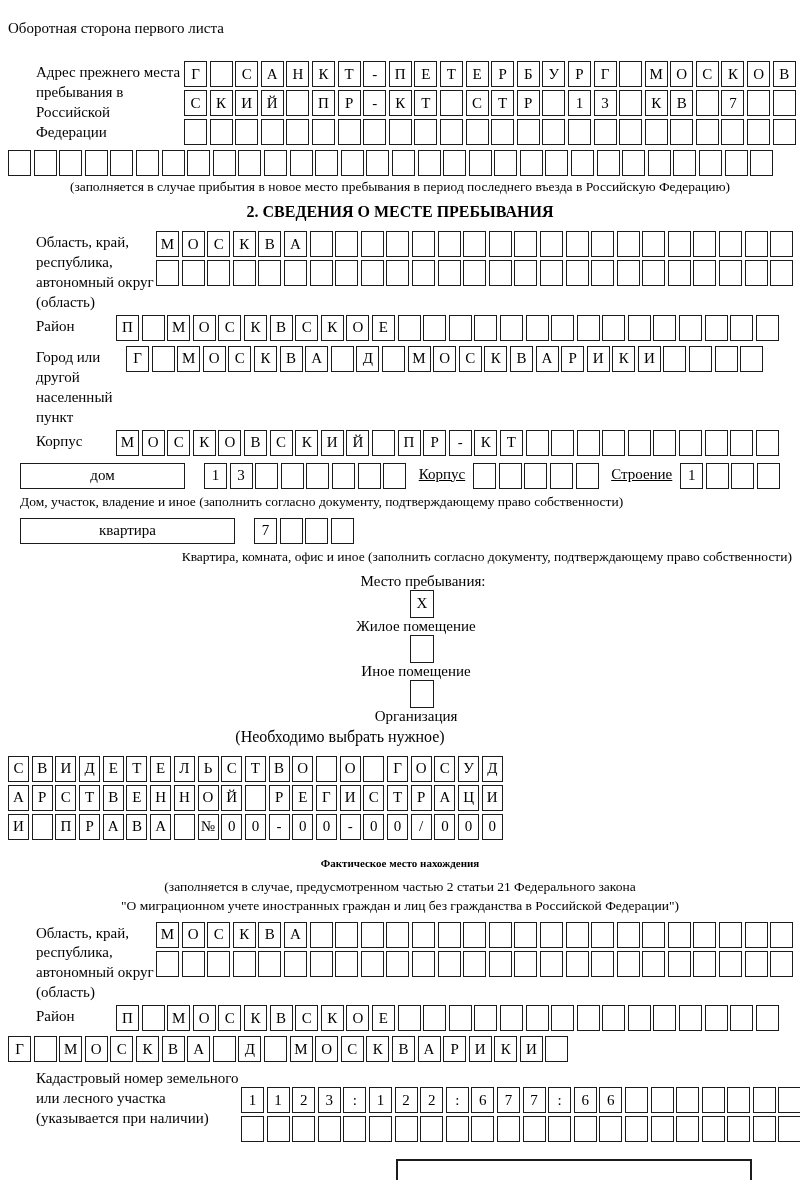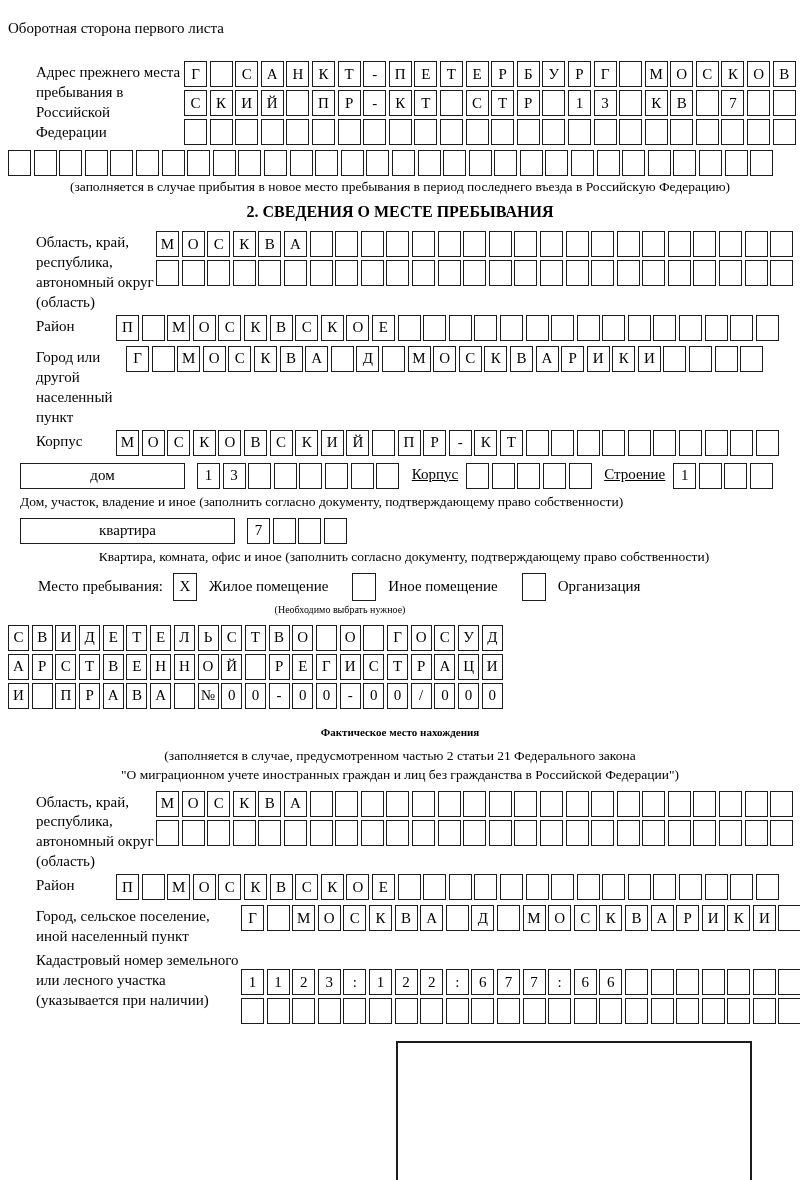--- a/index.html
+++ b/index.html
@@ -22,29 +22,29 @@
   .w216{width:216px;} .w205{width:205px;}
   .rows { flex:none; }
 
   .caption { font-size:13.5px; text-align:center; margin:2px 0 8px 0; }
   .h-section { font-size:16px; font-weight:bold; text-align:center; margin:0 0 10px 0; }
   .h-fact { font-size:11px; font-weight:bold; text-align:center; margin:14px 0 10px 0; }
   .subtitle { font-size:13.5px; text-align:center; margin:0 0 3px 0; }
 
   .domrow { display:flex; align-items:flex-start; margin:4px 0 2px 12px; }
   .widebox { flex:none; height:26px; border:1.8px solid #1c1c1c; display:flex;
-    align-items:center; justify-content:center; font-size:15px; margin-right:12px; }
+    align-items:center; justify-content:center; font-size:15px; margin-right:19px; }
   .dombox { width:165px; } .kvbox { width:215px; }
   .inline-lab { font-size:15px; margin:3px 8px 0 10px; flex:none;text-decoration:underline; }
 
-  .mesto { display:flex; align-items:center; margin:8px 0 2px 30px; font-size:15px; }
+  .mesto { display:flex; align-items:center; margin:8px 0 2px 46px; font-size:15px;flex-direction:column; }
   .chk { flex:none; width:24px; height:28px; border:1.7px solid #1c1c1c; display:flex;
     align-items:center; justify-content:center; font-size:15px; margin:0 12px 0 10px; }
   .mesto .opt-label { margin-right:14px; }
-  .hint { font-size:10px; text-align:center; margin:3px 120px 10px 0; }
+  .hint { font-size:16px; text-align:center; margin:3px 120px 10px 0; }
 
   .stamp-wrap { margin-top:14px; }
   .stamp-box { margin-left:388px; width:356px; height:176px; border:2px solid #1c1c1c; }
 </style>
 </head>
 <body>
 
 <div class="page">
 
   <div class="back-note">Оборотная сторона первого листа</div>
@@ -355,21 +355,21 @@
 
   <div class="domrow">
     <div class="widebox kvbox">квартира</div>
     <div class="cellrow">
         <div class="cell">7</div>
         <div class="cell"></div>
         <div class="cell"></div>
         <div class="cell"></div>
       </div>
   </div>
-  <div class="caption" style="text-align:center; margin-left:8px;">Квартира, комната, офис и иное (заполнить согласно документу, подтверждающему право собственности)</div>
+  <div class="caption" style="text-align:right; margin-left:8px;">Квартира, комната, офис и иное (заполнить согласно документу, подтверждающему право собственности)</div>
 
   <div class="mesto">
     <span>Место пребывания:</span>
     <span class="chk">X</span>
     <span class="opt-label">Жилое помещение</span>
     <span class="chk"></span>
     <span class="opt-label">Иное помещение</span>
     <span class="chk"></span>
     <span class="opt-label">Организация</span>
   </div>
@@ -539,21 +539,20 @@
         <div class="cell"></div>
         <div class="cell"></div>
         <div class="cell"></div>
         <div class="cell"></div>
         <div class="cell"></div>
         <div class="cell"></div>
       </div>
   </div>
 
   <div class="frow">
-    <div class="label w205">Город, сельское поселение, иной населенный пункт</div>
     <div class="cellrow">
         <div class="cell">Г</div>
         <div class="cell"></div>
         <div class="cell">М</div>
         <div class="cell">О</div>
         <div class="cell">С</div>
         <div class="cell">К</div>
         <div class="cell">В</div>
         <div class="cell">А</div>
         <div class="cell"></div>

